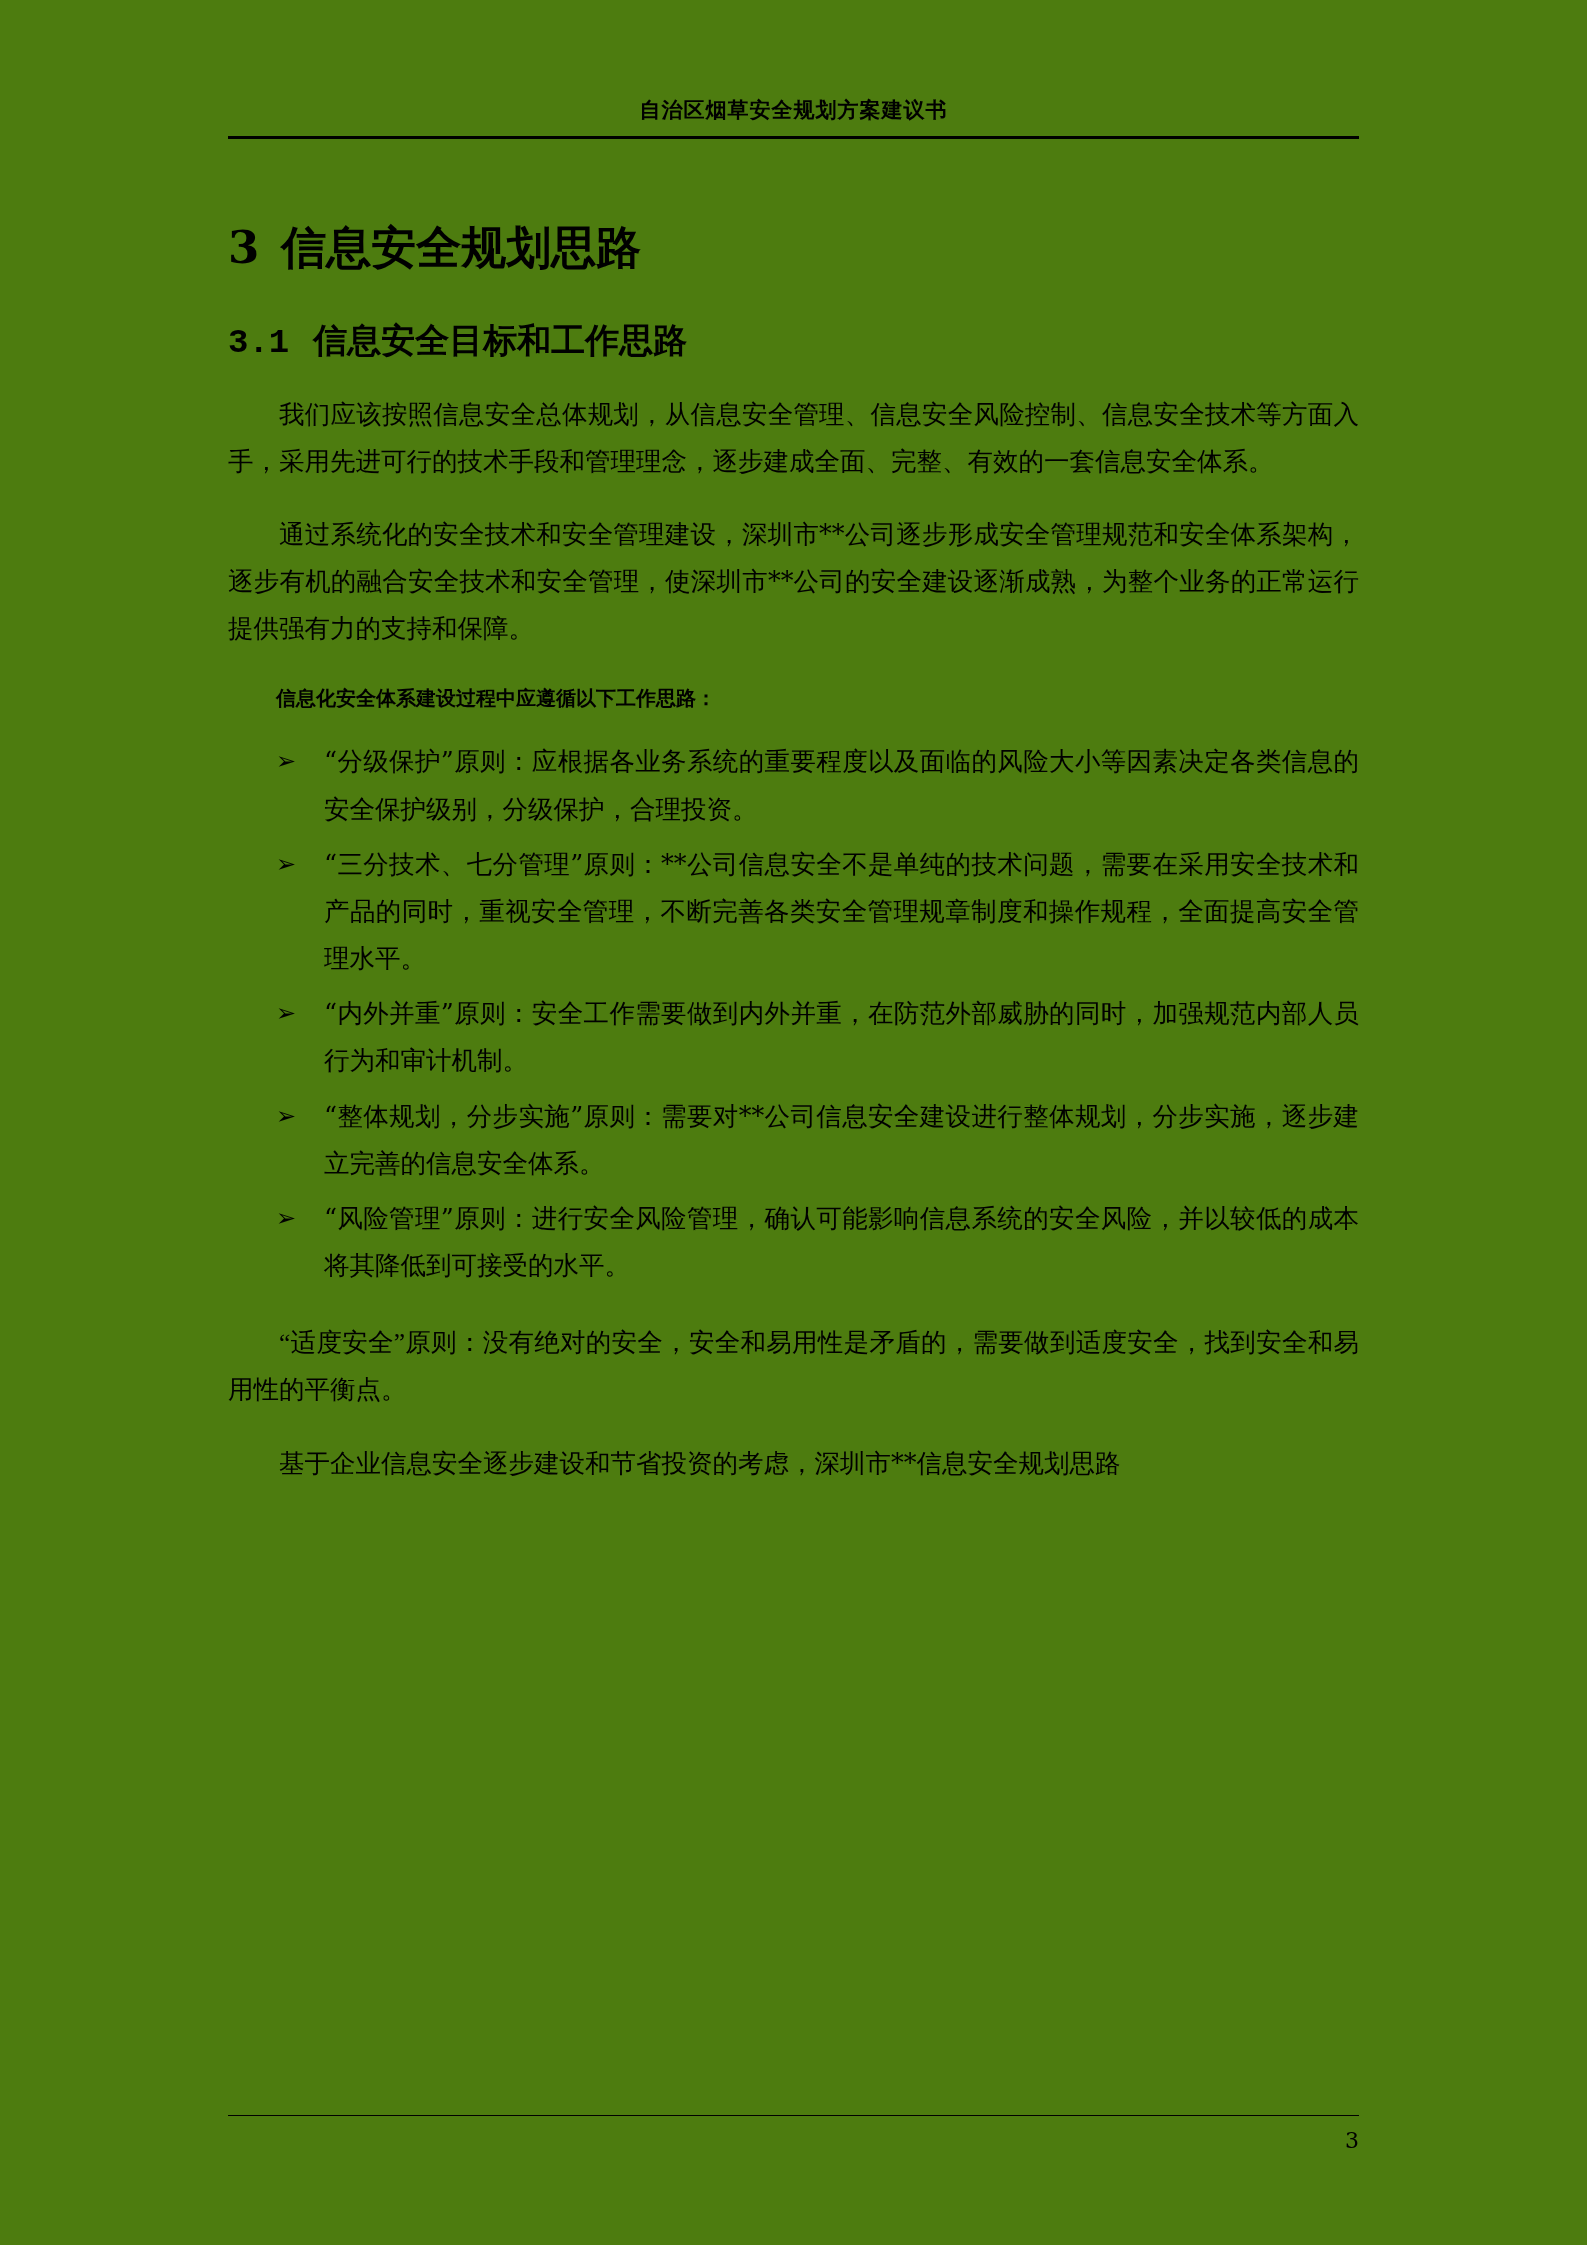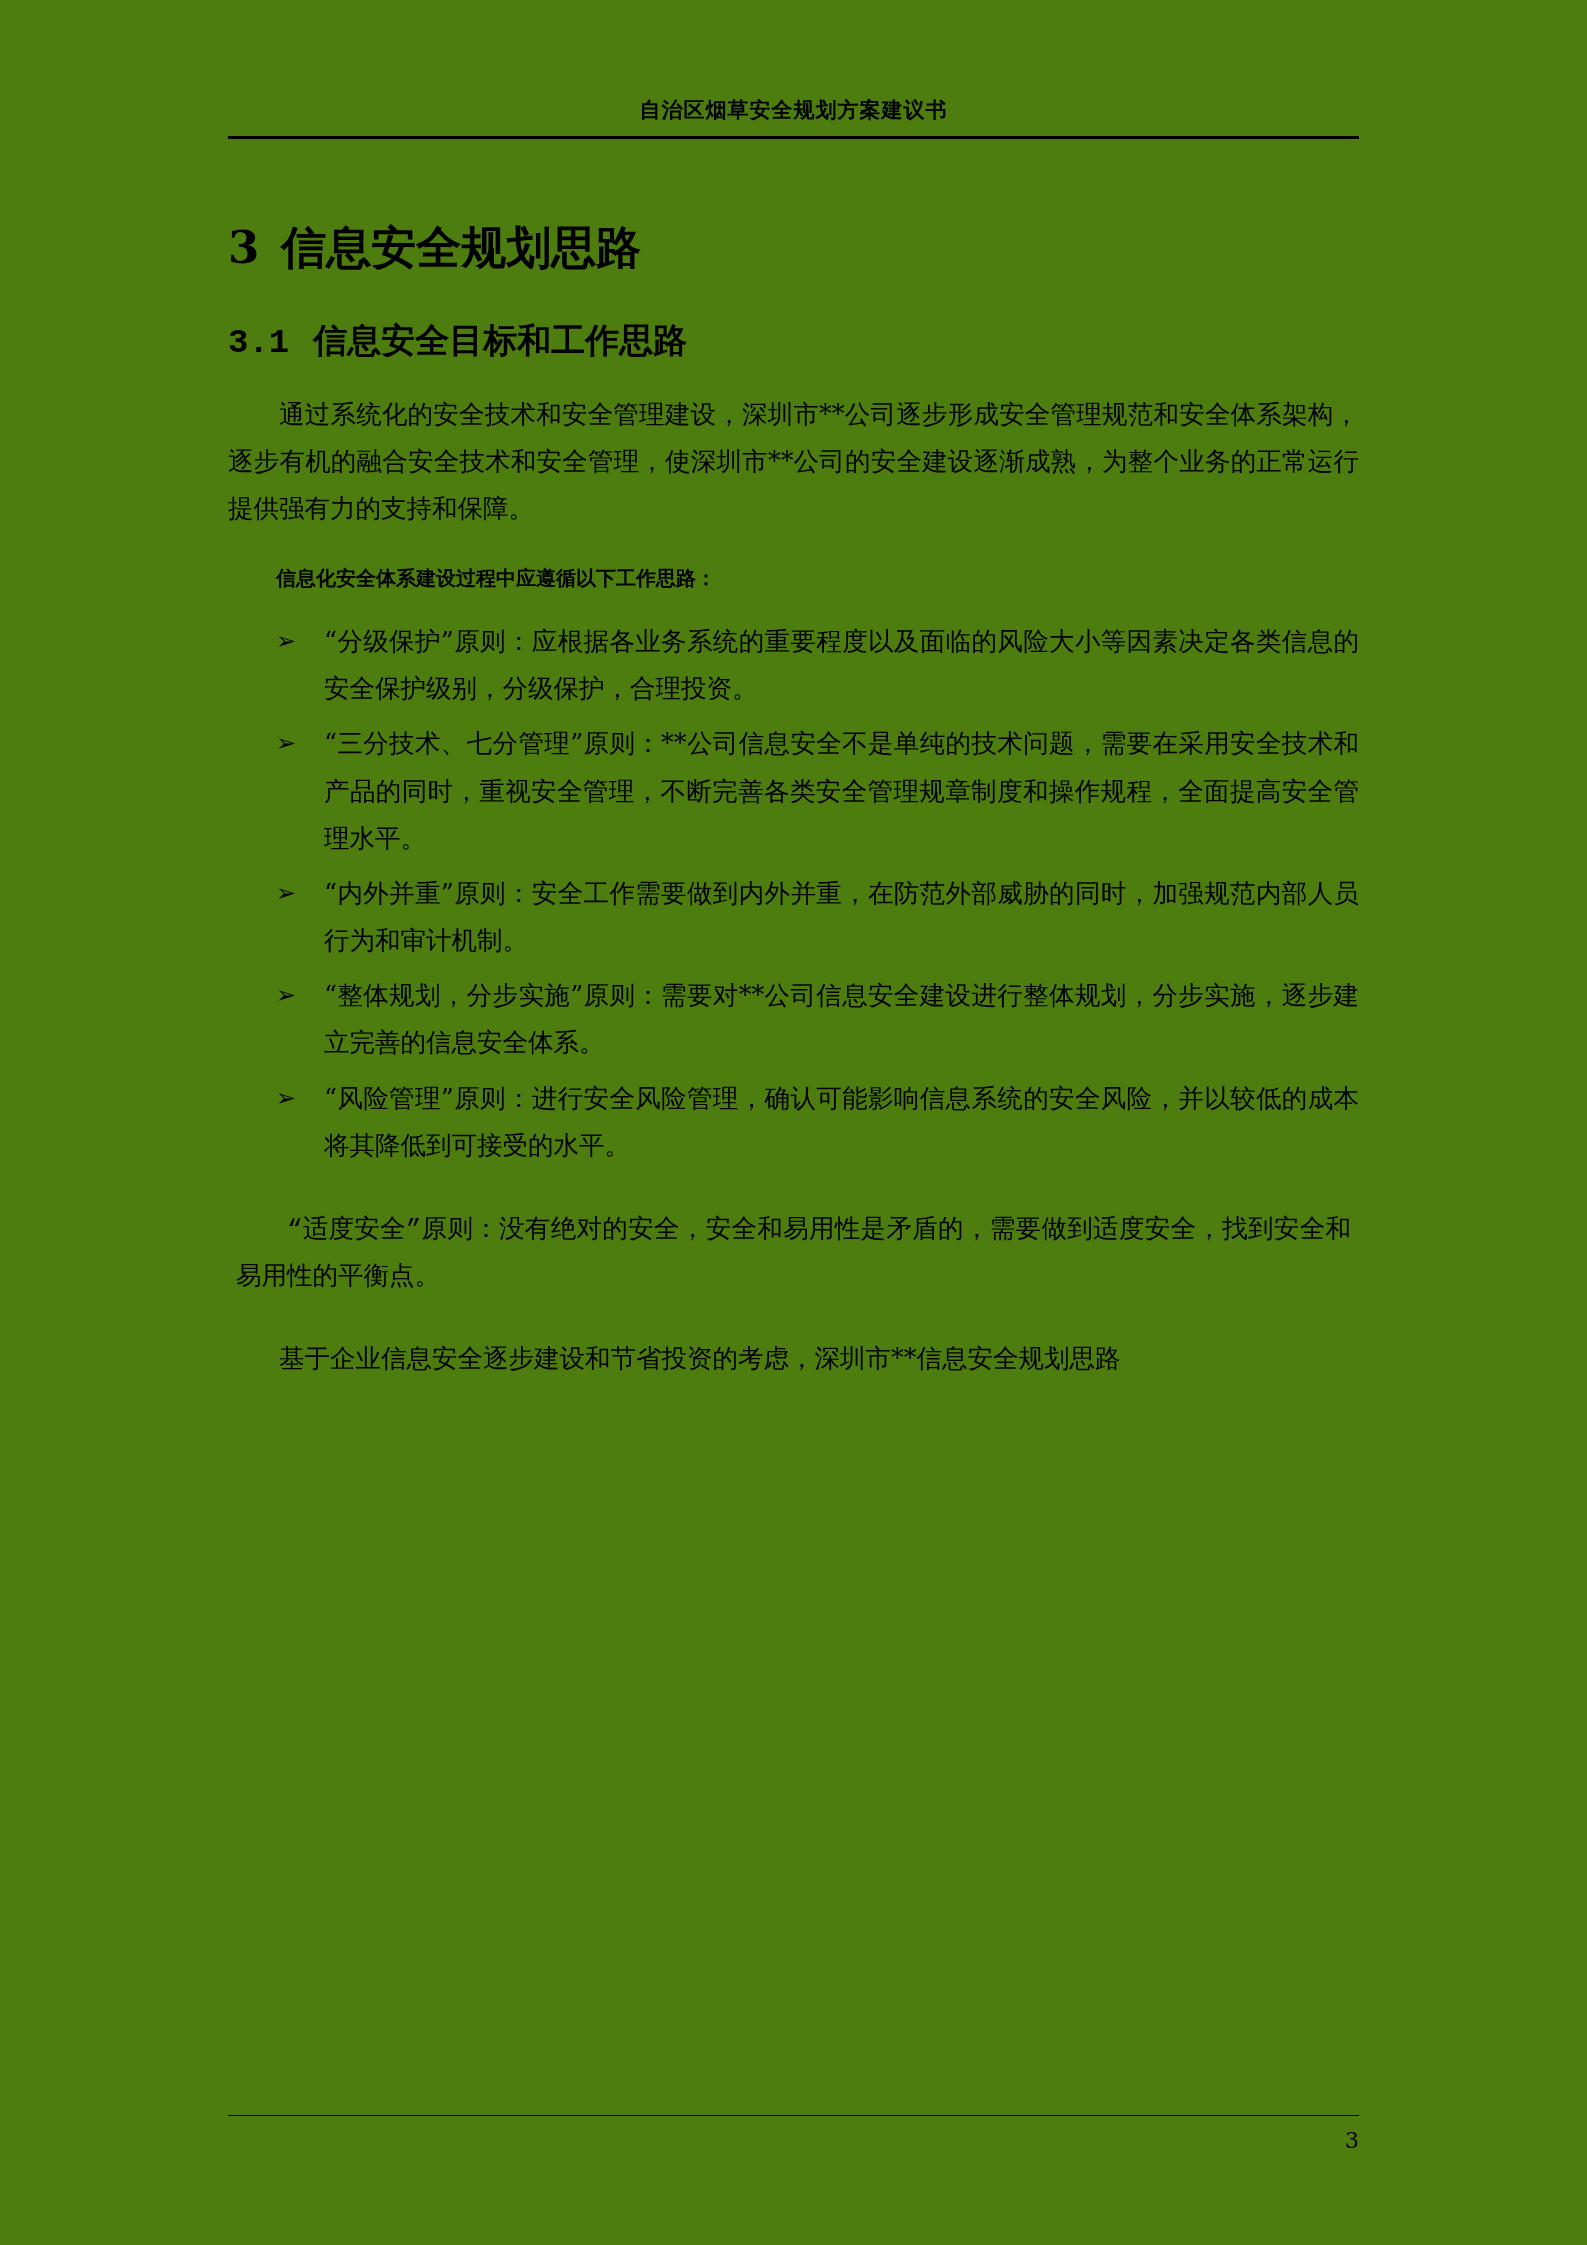--- a/index.html
+++ b/index.html
@@ -104,24 +104,24 @@
   }
   ul.arrows li .marker {
     position: absolute;
     left: 48px;
     top: 8px;
     font-family: "DejaVu Sans", sans-serif;
     font-size: 24px;
     line-height: 1.95;
   }
   p.tail {
-    font-family: Liberation Mono, monospace;
+    font-family: Liberation Serif, serif;
     font-size: 25.5px;
     line-height: 1.85;
-    margin: 8px;
+    margin: 0;
     padding-top: 30px;
     text-align: justify;
     text-justify: inter-ideograph;
     text-indent: 2em;
   }
   
   .footer {
     position: absolute;
     left: 228px;
     right: 228px;
@@ -149,20 +149,21 @@
     </div>
 
     <h1 class="sec">
       <span class="num">3</span><span>信息安全规划思路</span>
     </h1>
 
     <h2 class="sub">
       <span class="num">3.1</span><span>信息安全目标和工作思路</span>
     </h2>
 
+    <p class="body">我们应该按照信息安全总体规划，从信息安全管理、信息安全风险控制、信息安全技术等方面入手，采用先进可行的技术手段和管理理念，逐步建成全面、完整、有效的一套信息安全体系。</p>
     <p class="body">通过系统化的安全技术和安全管理建设，深圳市**公司逐步形成安全管理规范和安全体系架构，逐步有机的融合安全技术和安全管理，使深圳市**公司的安全建设逐渐成熟，为整个业务的正常运行提供强有力的支持和保障。</p>
     <p class="lead-bold">信息化安全体系建设过程中应遵循以下工作思路：</p>
 
     <ul class="arrows">
       <li>
         <span class="marker">➢</span>
         <span>“分级保护”原则：应根据各业务系统的重要程度以及面临的风险大小等因素决定各类信息的安全保护级别，分级保护，合理投资。</span>
       </li>
       <li>
         <span class="marker">➢</span>

